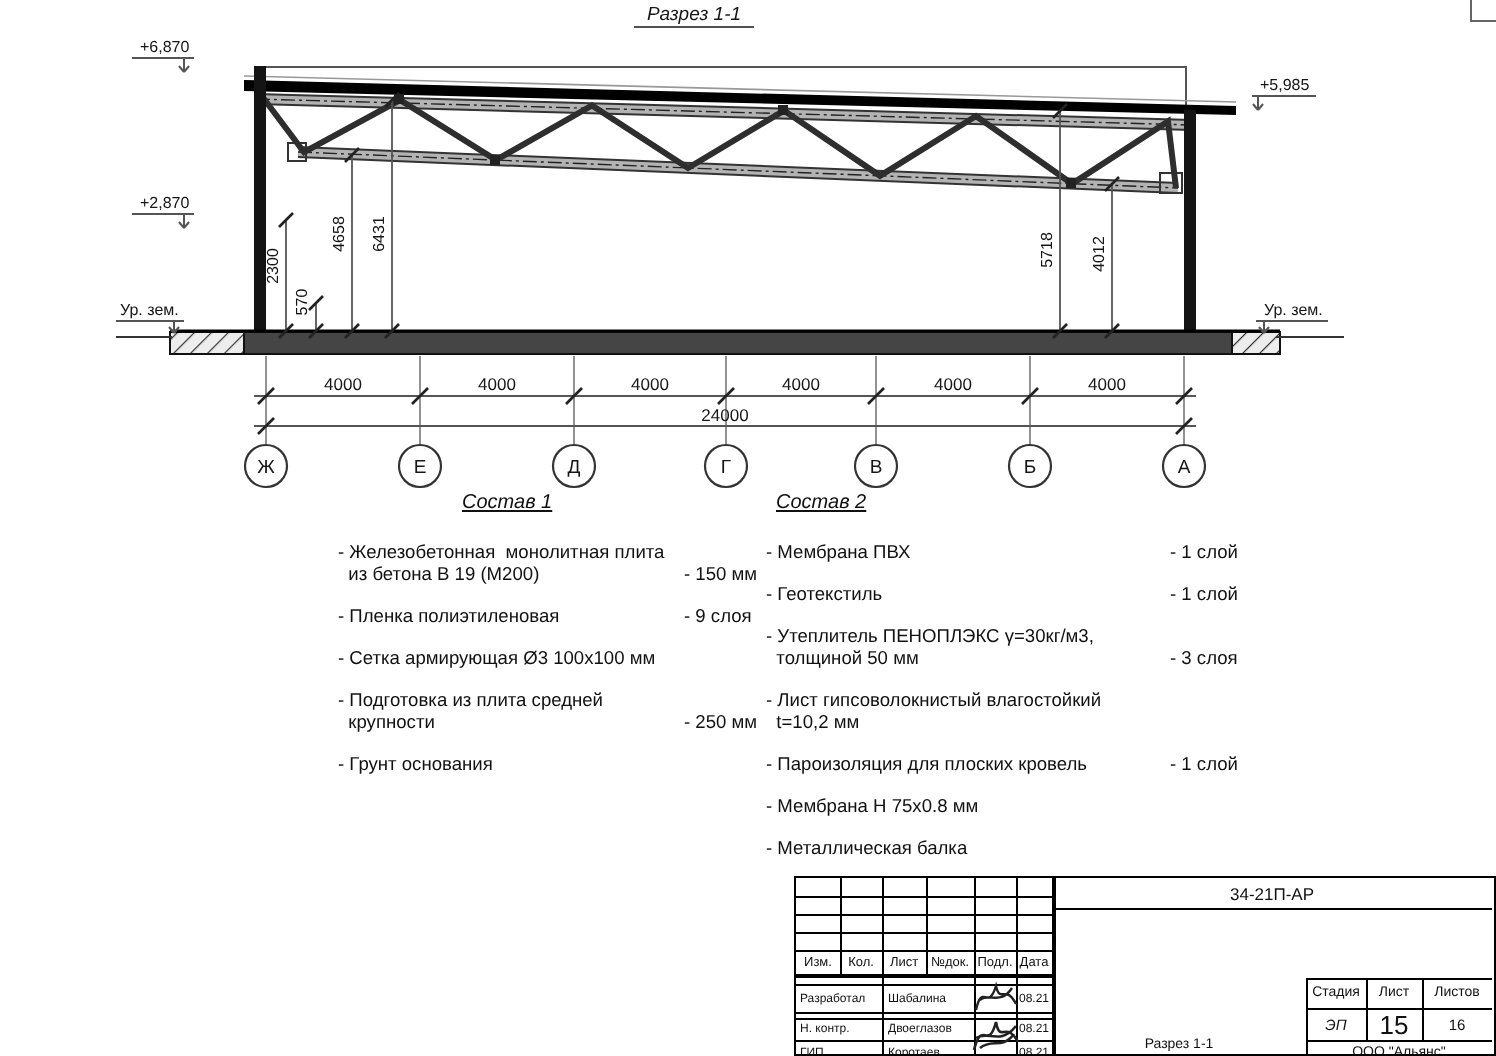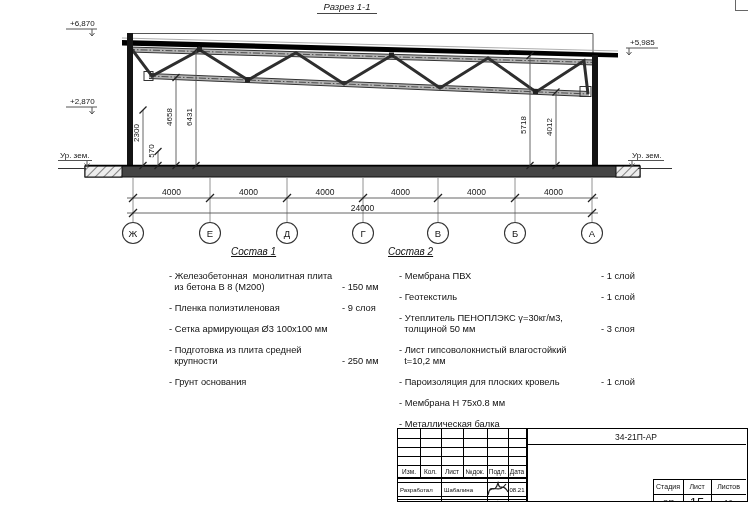--- a/index.html
+++ b/index.html
@@ -24,23 +24,23 @@
   .comp{position:absolute;font-size:9.3px;line-height:11px;}
   .comp .ct{display:inline-block;font-style:italic;text-decoration:underline;font-size:10px;margin-bottom:14px;}
   .crow{display:flex;align-items:flex-end;margin-bottom:10px;}
   .cname{white-space:pre-wrap;}
   .cval{white-space:nowrap;}
   #comp1{left:137px;top:246px;width:235px;margin-left:32px;}
   #comp1 .ct{margin-left:62px;}
   #comp1 .cname{flex:0 0 173px;}
   #comp2{left:383px;top:246px;width:255px;}
   #comp2 .ct{margin-left:5px;}
-  #comp2 .cname{flex:0 0 202px;margin-left:16px;}
-  
-  #tblock{position:absolute;left:397px;top:428px;width:351px;height:74px;
+  #comp2 .cname{flex:0 0 202px;}
+  
+  #tblock{position:absolute;left:397px;top:438px;width:351px;height:90px;
           border:1.5px solid #000;box-sizing:border-box;overflow:hidden;}
   .ln{position:absolute;background:#000;}
   .cell{position:absolute;display:flex;align-items:center;justify-content:center;
         font-size:6.5px;white-space:nowrap;overflow:hidden;}
   .cl{justify-content:flex-start;padding-left:2px;}
 </style>
 </head>
 <body>
 
 <div id="sheet">
@@ -225,21 +225,21 @@
       <text x="515" y="236.5" text-anchor="middle" class="t95">Б</text>
       <text x="592" y="236.5" text-anchor="middle" class="t95">А</text>
     </g>
   </svg>
 
   
   <div id="comp1" class="comp">
     <span class="ct">Состав 1</span>
     <div class="crow">
       <span class="cname">- Железобетонная  монолитная плита
-  из бетона В 8 (М200)</span>
+  из бетона В 19 (М200)</span>
       <span class="cval">- 150 мм</span>
     </div>
     <div class="crow">
       <span class="cname">- Пленка полиэтиленовая</span>
       <span class="cval">-  9 слоя</span>
     </div>
     <div class="crow">
       <span class="cname">- Сетка армирующая Ø3 100х100 мм</span>
       <span class="cval"></span>
     </div>

